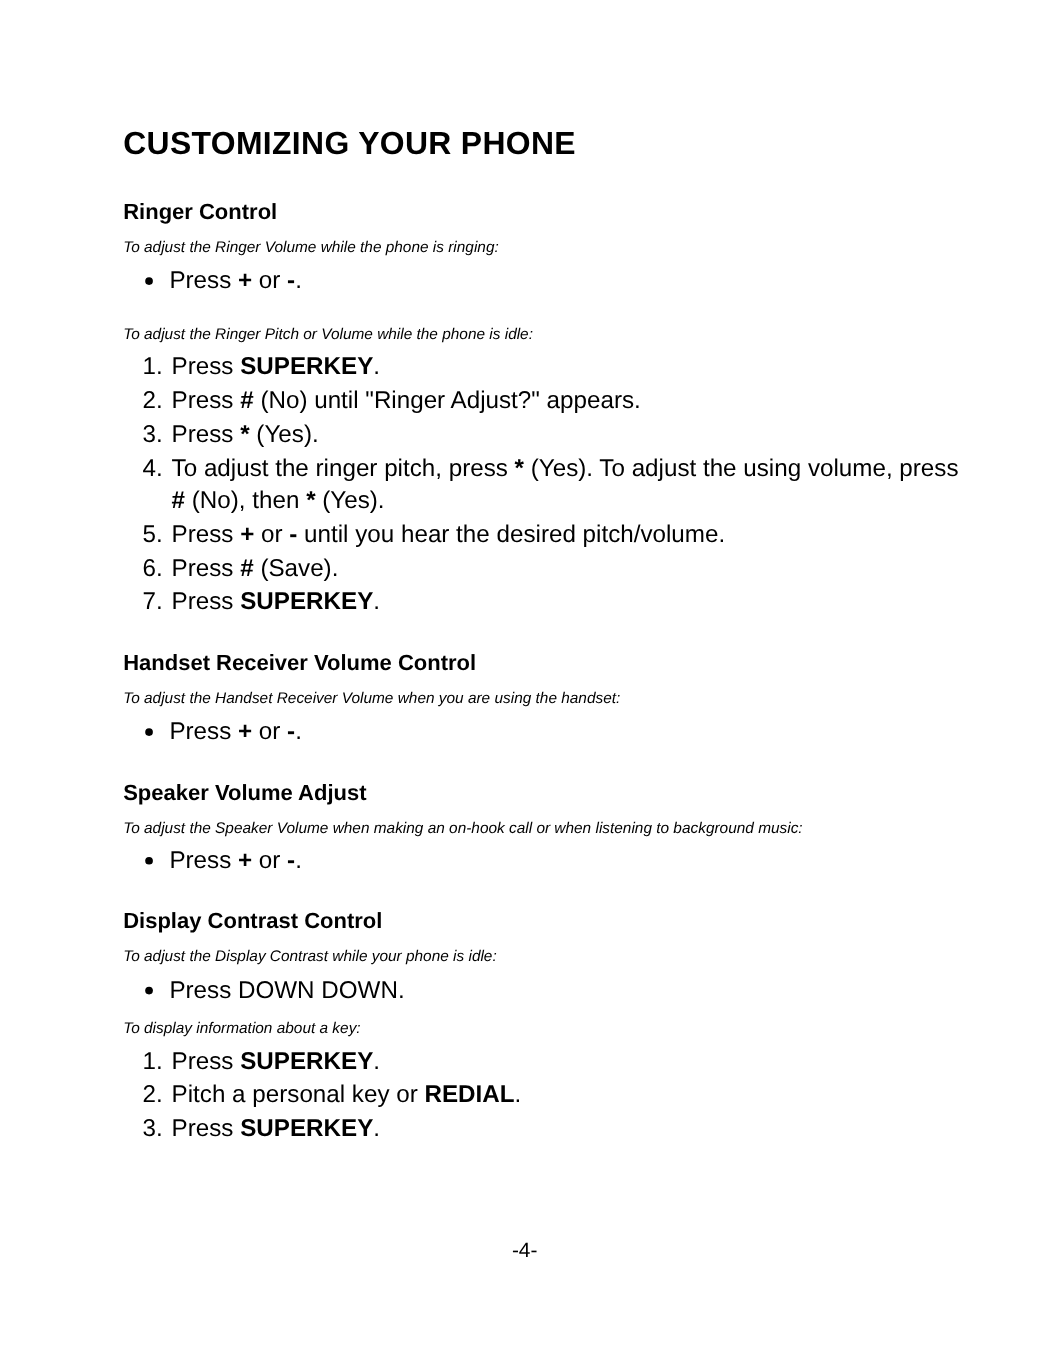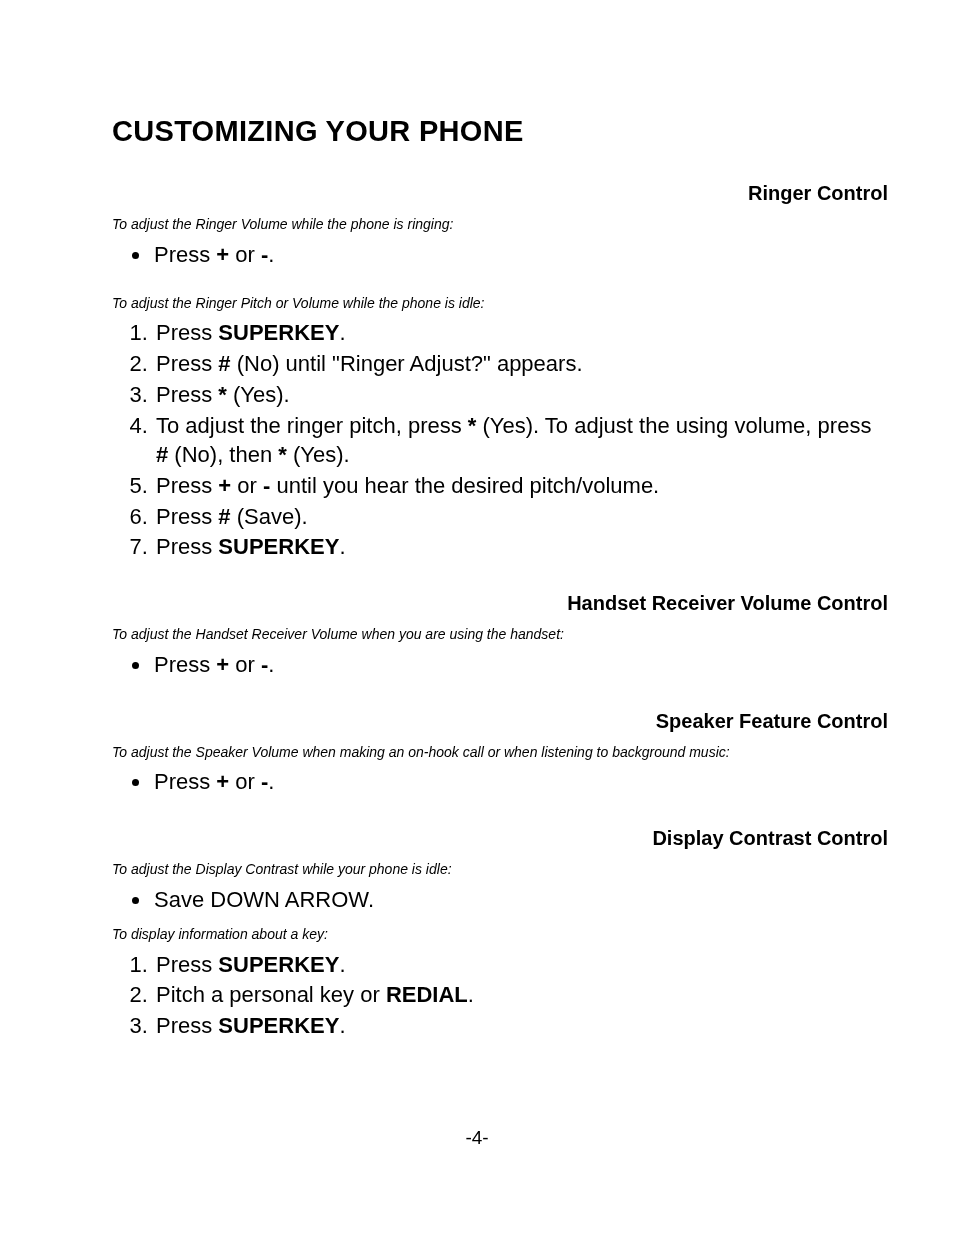--- a/index.html
+++ b/index.html
@@ -20,21 +20,20 @@
     font-weight: bold;
     font-size: 29px;
     margin: 0 0 34px 0;
     letter-spacing: 0.3px;
   }
   h2 {
     font-family: Arial, Helvetica, sans-serif;
     font-weight: bold;
     font-size: 20px;
     margin: 30px 0 10px 0;
-    text-align: right;
   }
   .instr {
     font-style: italic;
     font-size: 14px;
     line-height: 1.35;
     margin: 10px 0 6px 0;
   }
   ul.bullet {
     list-style: disc;
     margin: 4px 0 0 0;
@@ -83,30 +82,30 @@
     <li><span>Press </span><span class="b">#</span><span> (Save).</span></li>
     <li><span>Press </span><span class="b">SUPERKEY</span><span>.</span></li>
   </ol>
 
   <h2>Handset Receiver Volume Control</h2>
   <p class="instr">To adjust the Handset Receiver Volume when you are using the handset:</p>
   <ul class="bullet">
     <li><span>Press </span><span class="b">+</span><span> or </span><span class="b">-</span><span>.</span></li>
   </ul>
 
-  <h2>Speaker Feature Control</h2>
+  <h2>Speaker Volume Adjust</h2>
   <p class="instr">To adjust the Speaker Volume when making an on-hook call or when listening to background music:</p>
   <ul class="bullet">
     <li><span>Press </span><span class="b">+</span><span> or </span><span class="b">-</span><span>.</span></li>
   </ul>
 
   <h2>Display Contrast Control</h2>
   <p class="instr">To adjust the Display Contrast while your phone is idle:</p>
   <ul class="bullet">
-    <li>Save DOWN ARROW.</li>
+    <li>Press DOWN DOWN.</li>
   </ul>
 
   <p class="instr">To display information about a key:</p>
   <ol class="num">
     <li><span>Press </span><span class="b">SUPERKEY</span><span>.</span></li>
     <li><span>Pitch a personal key or </span><span class="b">REDIAL</span><span>.</span></li>
     <li><span>Press </span><span class="b">SUPERKEY</span><span>.</span></li>
   </ol>
 
 </div>

